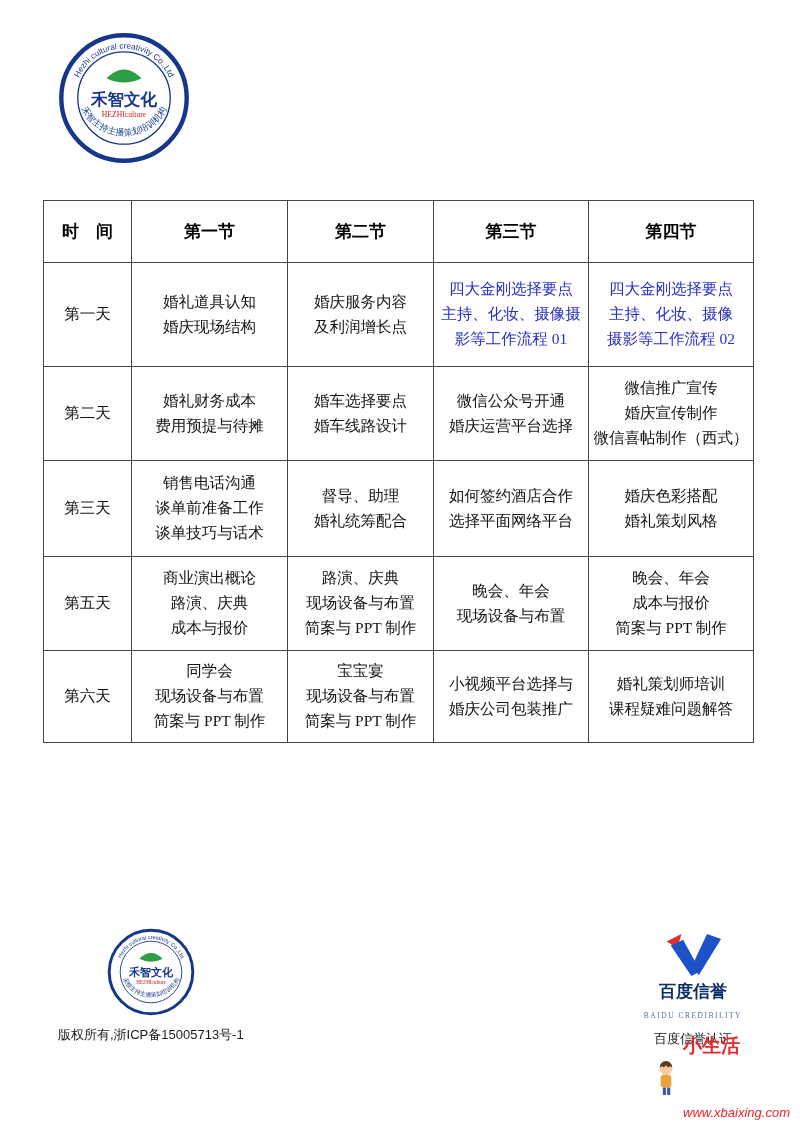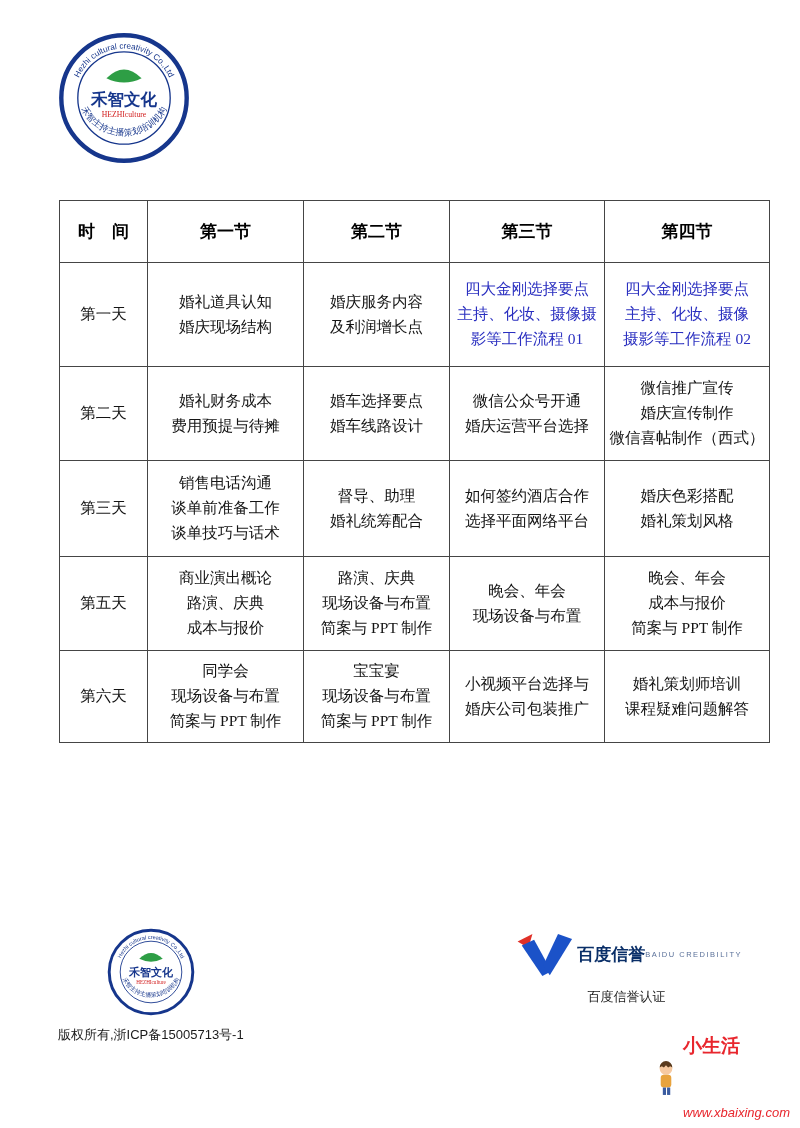--- a/index.html
+++ b/index.html
@@ -14,21 +14,21 @@
   
   .logo-header { position:absolute; left:58px; top:32px; width:132px; height:132px; }
   .page-title {
     position:absolute; left:182px; right:52px; top:76px;
     text-align:center; font-size:45px; font-weight:900; letter-spacing:1px;
     font-family:"Liberation Sans","DejaVu Sans",sans-serif; color:#000;
   }
 
   
   .course-table {
-    position:absolute; left:59px; top:200px; width:710px;
+    position:absolute; left:43px; top:200px; width:710px;
     border-collapse:collapse; table-layout:fixed;
   }
   .course-table th, .course-table td {
     border:1px solid #454545; text-align:center; vertical-align:middle;
   }
   .course-table th {
     font-size:17px; font-weight:bold; height:62px; color:#000;
     font-family:"Liberation Serif","DejaVu Serif",serif;
   }
   .course-table td {
@@ -54,28 +54,28 @@
     display:flex; justify-content:space-between; align-items:flex-start;
     padding:0 58px;
   }
   .footer-col { display:flex; flex-direction:column; align-items:center; }
   .footer-col .caption {
     margin-top:10px; font-size:13px; color:#1a1a1a;
     font-family:"Liberation Sans","DejaVu Sans",sans-serif;
   }
   .police-caption { font-weight:bold; font-size:15px; color:#000; }
   .baidu-cert { font-size:14px; margin-top:14px; }
-  .baidu-logo { display:flex; align-items:center; }
+  .baidu-logo { display:flex; flex-direction:column; align-items:center; }
   .baidu-cn {
     font-family:"Liberation Sans","DejaVu Sans",sans-serif;
     font-weight:bold; font-size:17px; color:#0a2f68; margin-top:2px;
   }
   .baidu-en {
-    font-family:Liberation Sans, sans-serif;
-    font-size:7.5px; letter-spacing:1.5px; color:#5a7099; margin-top:2px;
+    font-family:Liberation Serif, serif;
+    font-size:7.5px; letter-spacing:1.5px; color:#5a7099; margin-top:8px;
   }
   .ring-text { font-family:"Liberation Sans","DejaVu Sans",sans-serif; }
 
   
   .watermark {
     position:absolute; right:10px; bottom:8px;
     display:flex; align-items:center; gap:4px;
   }
   .wm-text { display:flex; flex-direction:column; align-items:flex-start;gap:48px; }
   .wm-name {

